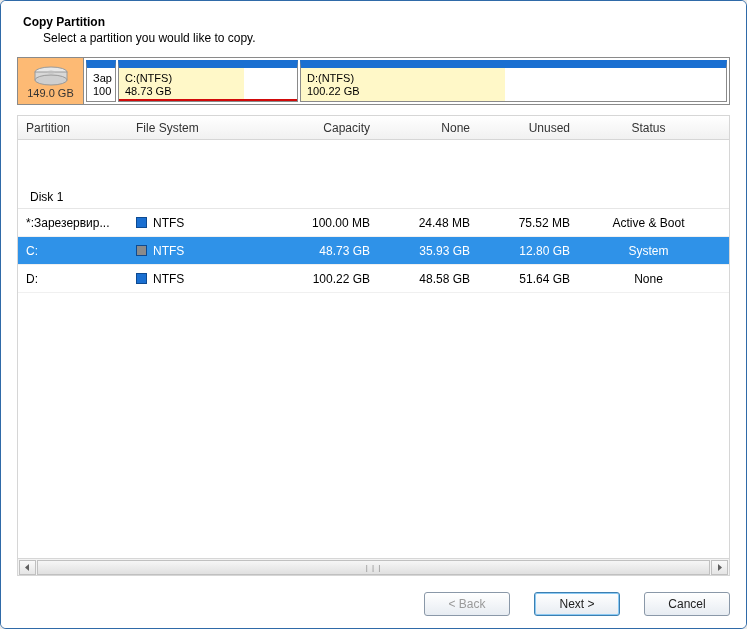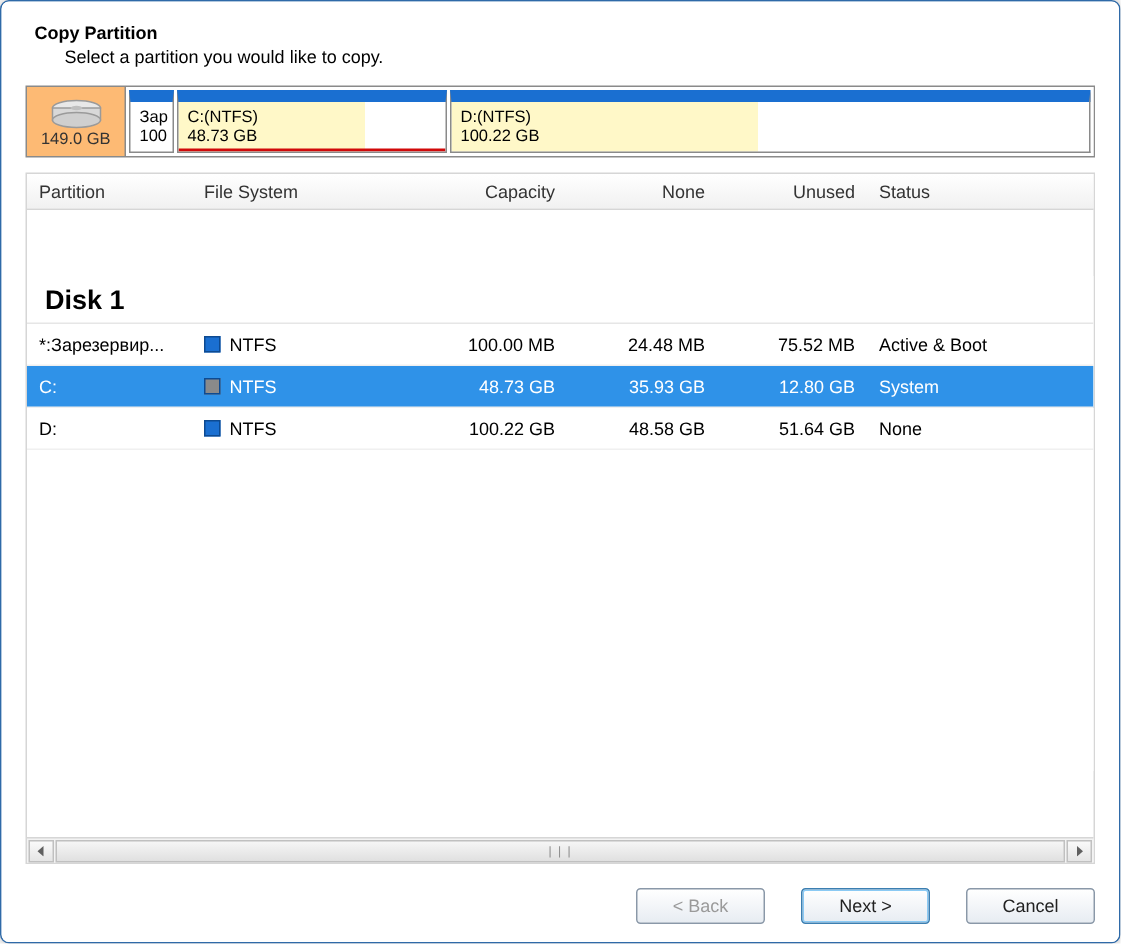--- a/index.html
+++ b/index.html
@@ -123,25 +123,25 @@
     border-bottom: 1px solid #d6d6d6;
     align-items: center;
     color: #333;
   }
   .thead .col, .trow .col { padding: 0 8px; }
   .c-part { width: 110px; }
   .c-fs { width: 130px; }
   .c-cap { width: 120px; text-align: right; }
   .c-used { width: 100px; text-align: right; }
   .c-unused { width: 100px; text-align: right; }
-  .c-status { flex: 1; text-align: left; padding-right: 18px !important; }
+  .c-status { flex: 1; text-align: center; padding-right: 18px !important; }
   .tbody { flex: 1; overflow: auto; background: #fff; }
   .group-hdr {
-    font-weight: bold;
-    font-size: 18px;
+    font-weight: normal;
+    font-size: 12px;
     padding: 6px 12px 4px 12px;
     border-bottom: 1px solid #e6e6e6;
   }
   .trow {
     display: flex;
     align-items: center;
     height: 28px;
     border-bottom: 1px solid #f0f0f0;
   }
   .trow.selected {

